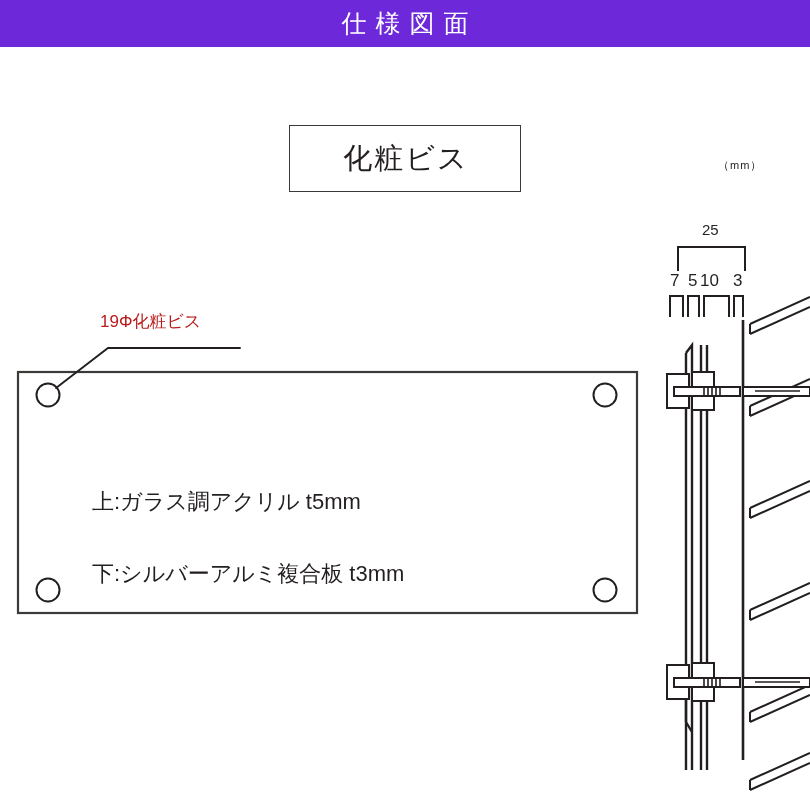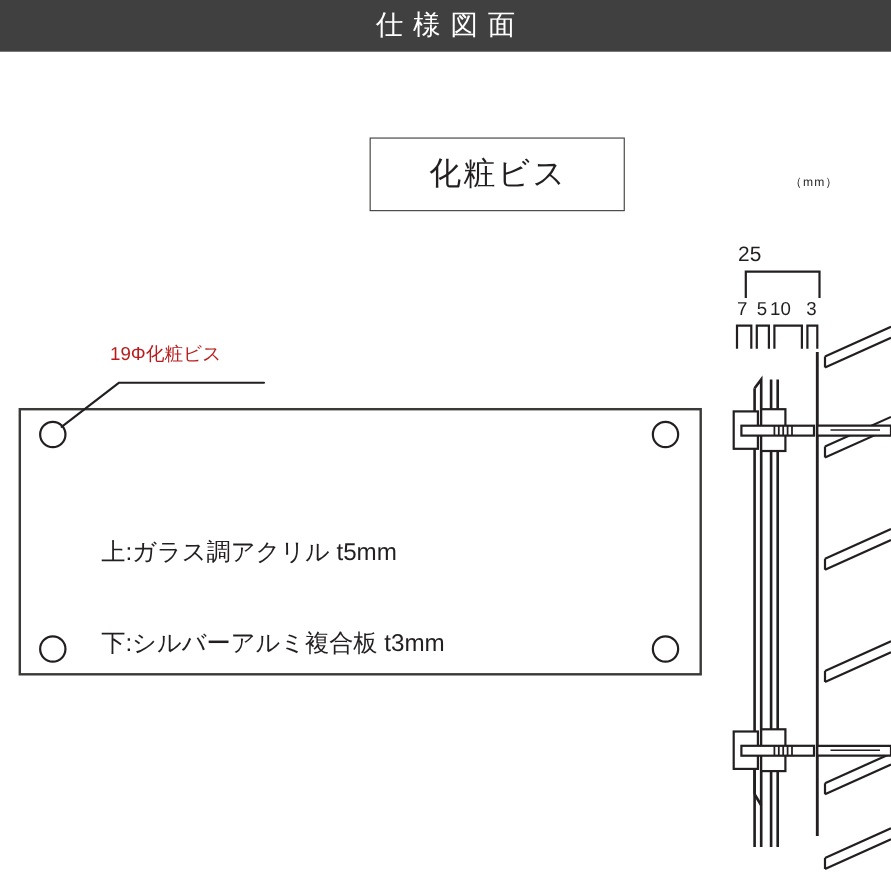--- a/index.html
+++ b/index.html
@@ -21,21 +21,21 @@
     height: 810px;
     background: #ffffff;
   }
   
   #header-bar {
     position: absolute;
     left: 0;
     top: 0;
     width: 810px;
     height: 47px;
-    background: #404040;
+    background: #6d28d9;
     display: flex;
     align-items: center;
     justify-content: center;
   }
   #header-title {
     color: #ffffff;
     font-size: 25px;
     letter-spacing: 9px;
     text-indent: 9px;
     font-weight: 400;
@@ -48,21 +48,20 @@
     left: 289px;
     top: 125px;
     width: 232px;
     height: 67px;
     border: 1.6px solid #3a3a38;
     background: #ffffff;
     display: flex;
     align-items: center;
     justify-content: center;
     box-sizing: border-box;
-    margin-left: 47px;
   }
   #title-box-label {
     font-size: 29px;
     letter-spacing: 2px;
     text-indent: 2px;
     color: #231f20;
     line-height: 1;
     white-space: pre;
   }
   
@@ -98,30 +97,30 @@
   #spec-text {
     position: absolute;
     left: 92px;
     top: 444px;
     color: #231f20;
     white-space: pre;
     line-height: 1.34;
   }
   #spec-line-1 { font-size: 22px; letter-spacing: 1px; }
   #spec-line-2 { font-size: 22px; letter-spacing: 0px; }
-  #spec-line-3 { font-size: 22px; letter-spacing: 0px; margin-top: 11px; }
+  #spec-line-3 { font-size: 22px; letter-spacing: 0px; }
 
   .dim-num {
     position: absolute;
     font-size: 17px;
     color: #231f20;
     line-height: 1;
     white-space: pre;
   }
-  #dim-total-value { left: 671px; top: 222px; font-size: 19px; text-align: center; }
+  #dim-total-value { left: 702px; top: 222px; font-size: 15px; text-align: center; }
   #dim-seg-0 { left: 670px; top: 272px; }
   #dim-seg-1 { left: 688px; top: 272px; }
   #dim-seg-2 { left: 700px; top: 272px; }
   #dim-seg-3 { left: 733px; top: 272px; }
 </style>
 </head>
 <body>
 
 <div id="page">
 

